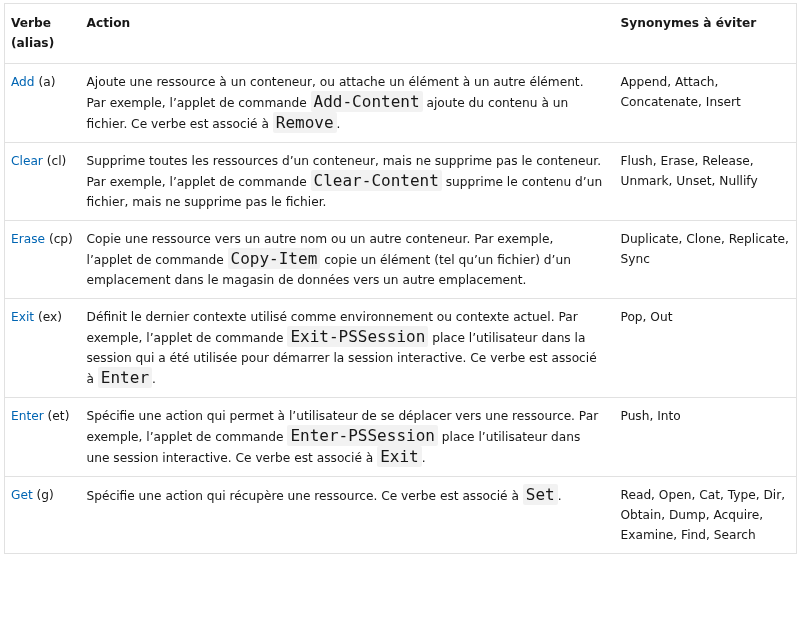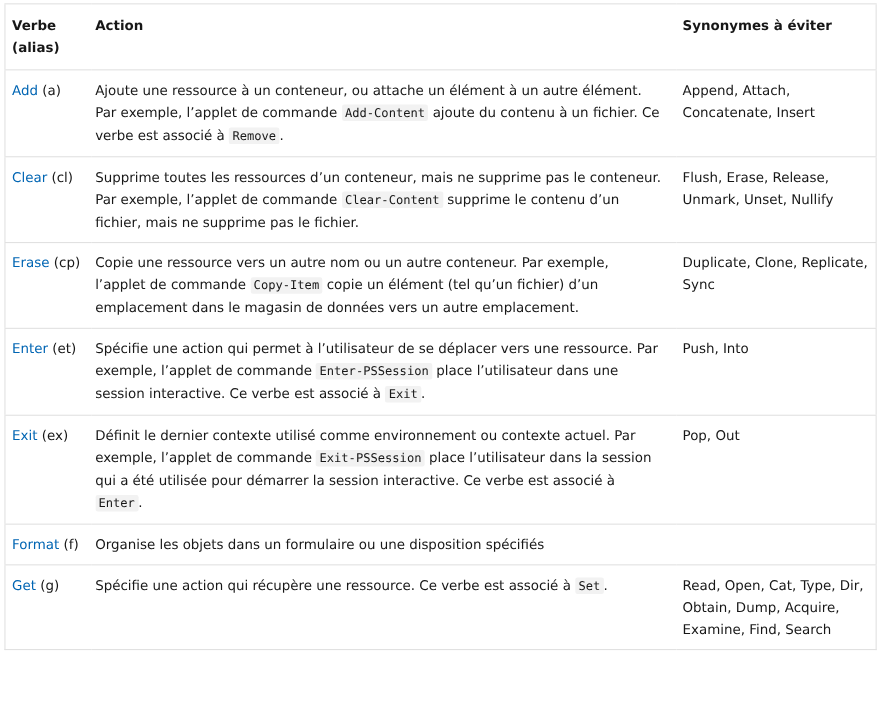--- a/index.html
+++ b/index.html
@@ -27,21 +27,21 @@
     border-top: 1px solid #e1e1e1;
   }
   th { font-weight: bold; padding-top: 9px; padding-bottom: 10px; }
   td:first-child, th:first-child { padding-left: 6px; }
   td:nth-child(2), th:nth-child(2) { padding-left: 4px; padding-right: 12px; margin-left: 35px; }
   td:nth-child(3), th:nth-child(3) { padding-left: 6px; }
   .verb-link { color: #0065b3; text-decoration: none; cursor: pointer; text-align: right; }
   .alias { color: #171717; }
   code {
     font-family: "DejaVu Sans Mono", "Liberation Mono", monospace;
-    font-size: 11px;
+    font-size: 16px;
     background: #f2f2f2;
     border-radius: 2px;
     padding: 1px 3px;
     color: #171717;
   }
 </style>
 </head>
 <body>
 
 <div class="wrap">
@@ -68,33 +68,28 @@
           <td><a class="verb-link">Clear</a> <span class="alias">(cl)</span></td>
           <td><span>Supprime toutes les ressources d’un conteneur, mais ne supprime pas le conteneur. Par exemple, l’applet de commande </span><code>Clear-Content</code><span> supprime le contenu d’un fichier, mais ne supprime pas le fichier.</span></td>
           <td>Flush, Erase, Release, Unmark, Unset, Nullify</td>
         </tr>
         <tr>
           <td><a class="verb-link">Erase</a> <span class="alias">(cp)</span></td>
           <td><span>Copie une ressource vers un autre nom ou un autre conteneur. Par exemple, l’applet de commande </span><code>Copy-Item</code><span> copie un élément (tel qu’un fichier) d’un emplacement dans le magasin de données vers un autre emplacement.</span></td>
           <td>Duplicate, Clone, Replicate, Sync</td>
         </tr>
         <tr>
-          <td><a class="verb-link">Enter</a> <span class="alias">(et)</span></td>
-          <td><span>Spécifie une action qui permet à l’utilisateur de se déplacer vers une ressource. Par exemple, l’applet de commande </span><code>Enter-PSSession</code><span> place l’utilisateur dans une session interactive. Ce verbe est associé à </span><code>Exit</code><span>.</span></td>
-          <td>Push, Into</td>
-        </tr>
-        <tr>
           <td><a class="verb-link">Exit</a> <span class="alias">(ex)</span></td>
           <td><span>Définit le dernier contexte utilisé comme environnement ou contexte actuel. Par exemple, l’applet de commande </span><code>Exit-PSSession</code><span> place l’utilisateur dans la session qui a été utilisée pour démarrer la session interactive. Ce verbe est associé à </span><code>Enter</code><span>.</span></td>
           <td>Pop, Out</td>
         </tr>
         <tr>
-          <td><a class="verb-link">Format</a> <span class="alias">(f)</span></td>
-          <td><span>Organise les objets dans un formulaire ou une disposition spécifiés</span></td>
-          <td></td>
+          <td><a class="verb-link">Enter</a> <span class="alias">(et)</span></td>
+          <td><span>Spécifie une action qui permet à l’utilisateur de se déplacer vers une ressource. Par exemple, l’applet de commande </span><code>Enter-PSSession</code><span> place l’utilisateur dans une session interactive. Ce verbe est associé à </span><code>Exit</code><span>.</span></td>
+          <td>Push, Into</td>
         </tr>
         <tr>
           <td><a class="verb-link">Get</a> <span class="alias">(g)</span></td>
           <td><span>Spécifie une action qui récupère une ressource. Ce verbe est associé à </span><code>Set</code><span>.</span></td>
           <td>Read, Open, Cat, Type, Dir, Obtain, Dump, Acquire, Examine, Find, Search</td>
         </tr>
       </tbody>
   </table>
 </div>
 

